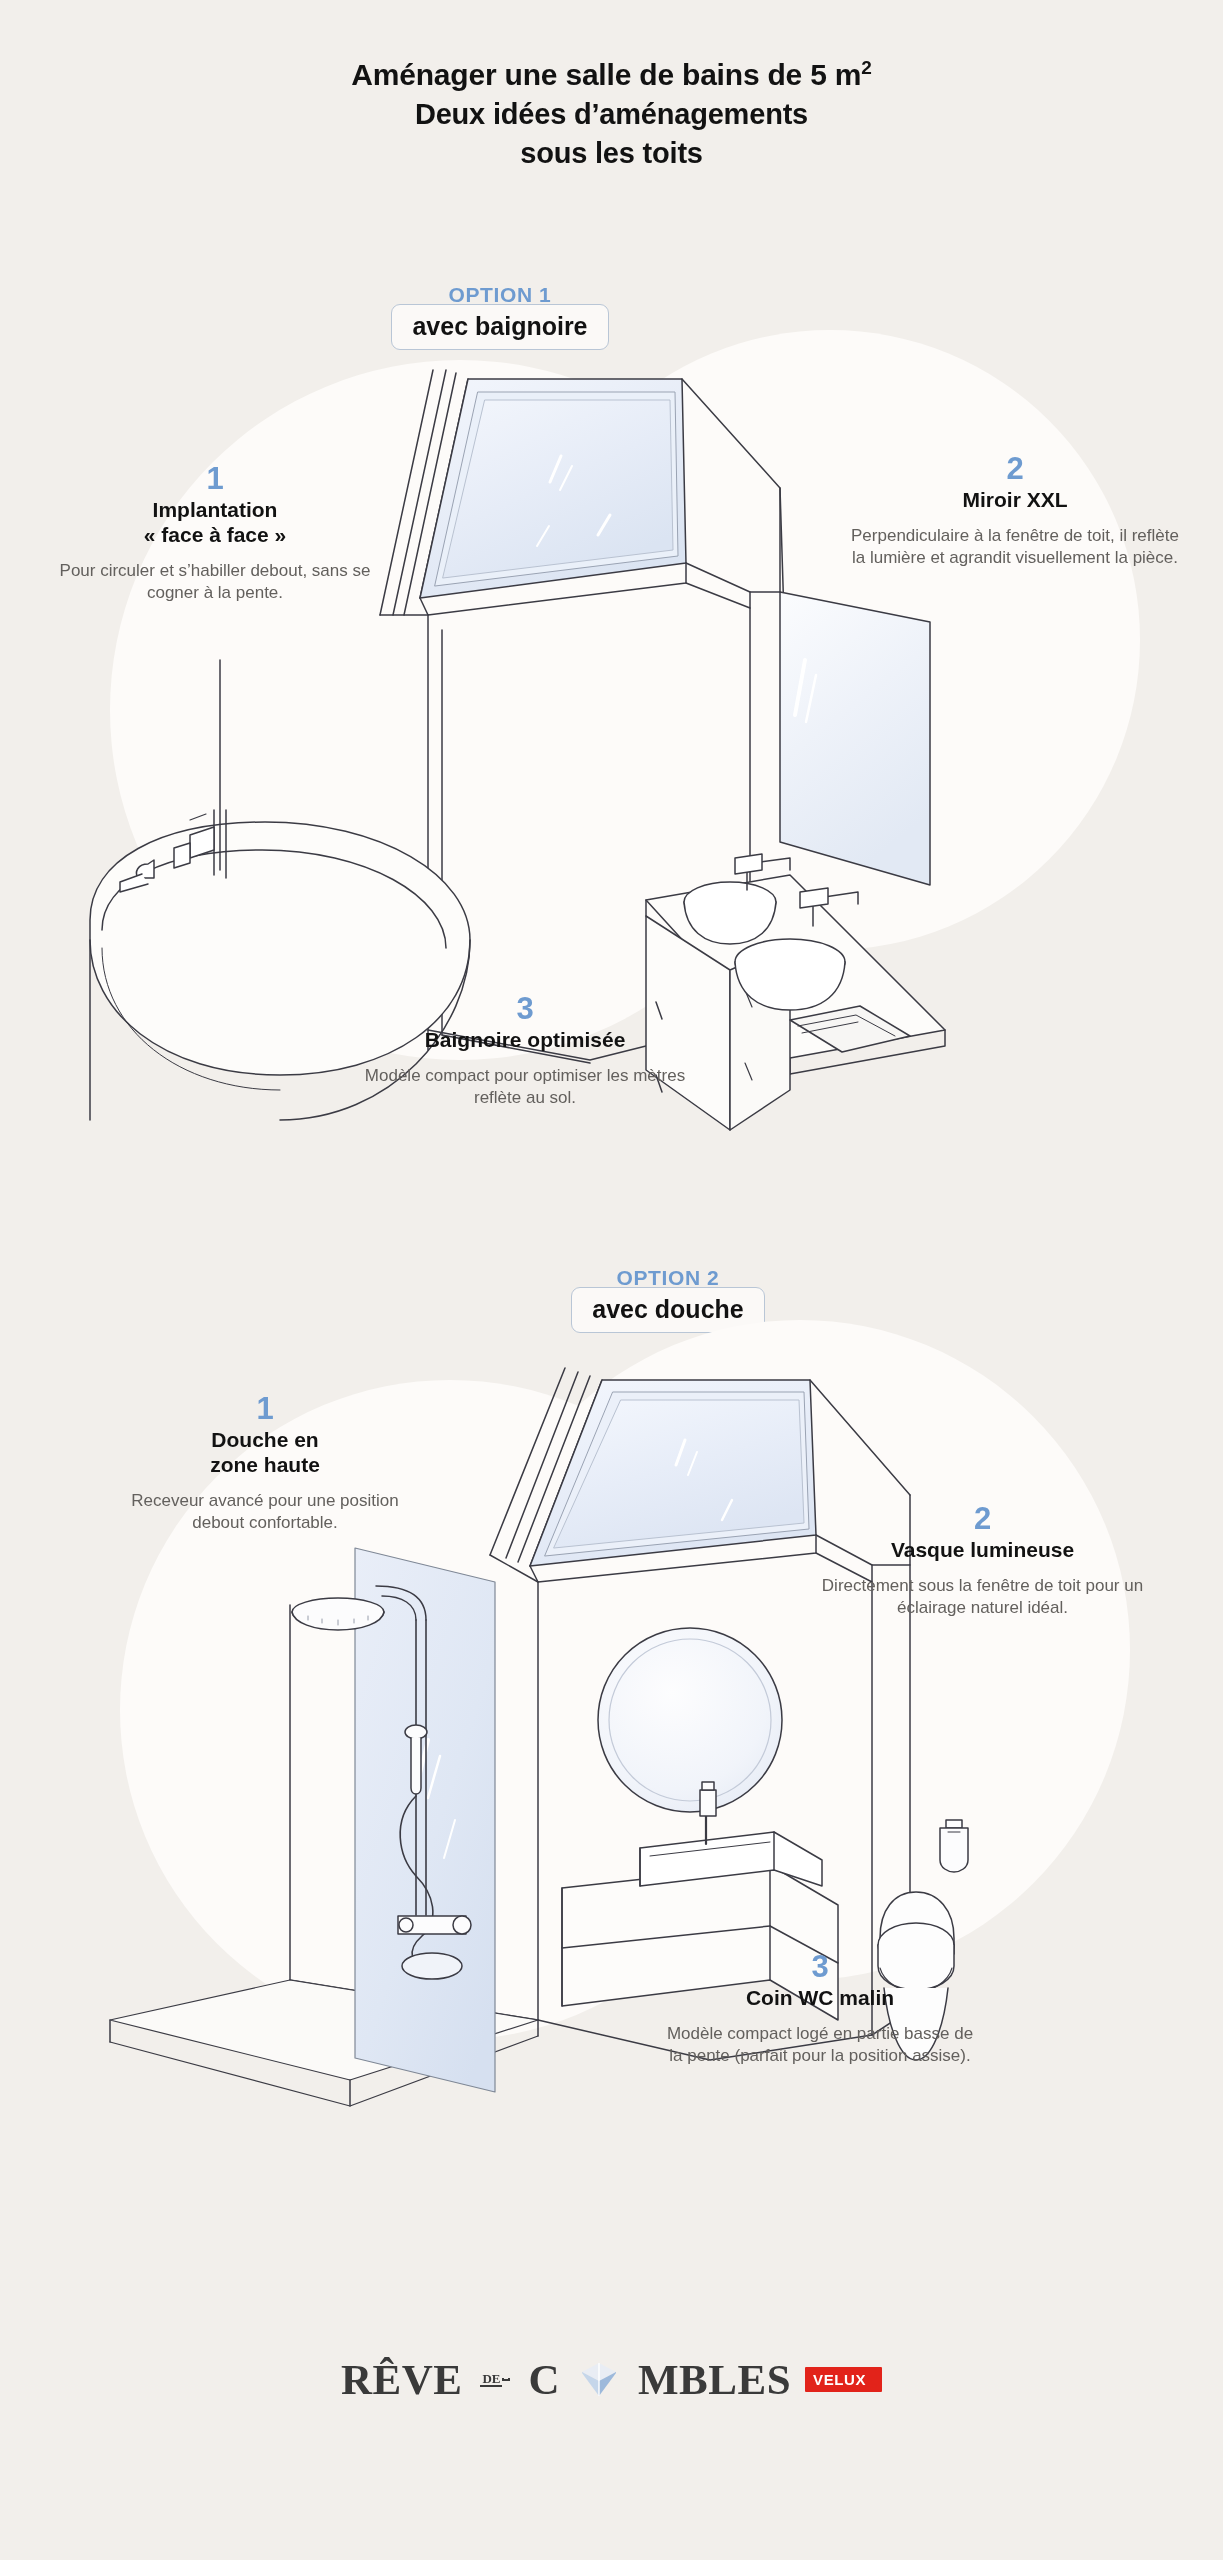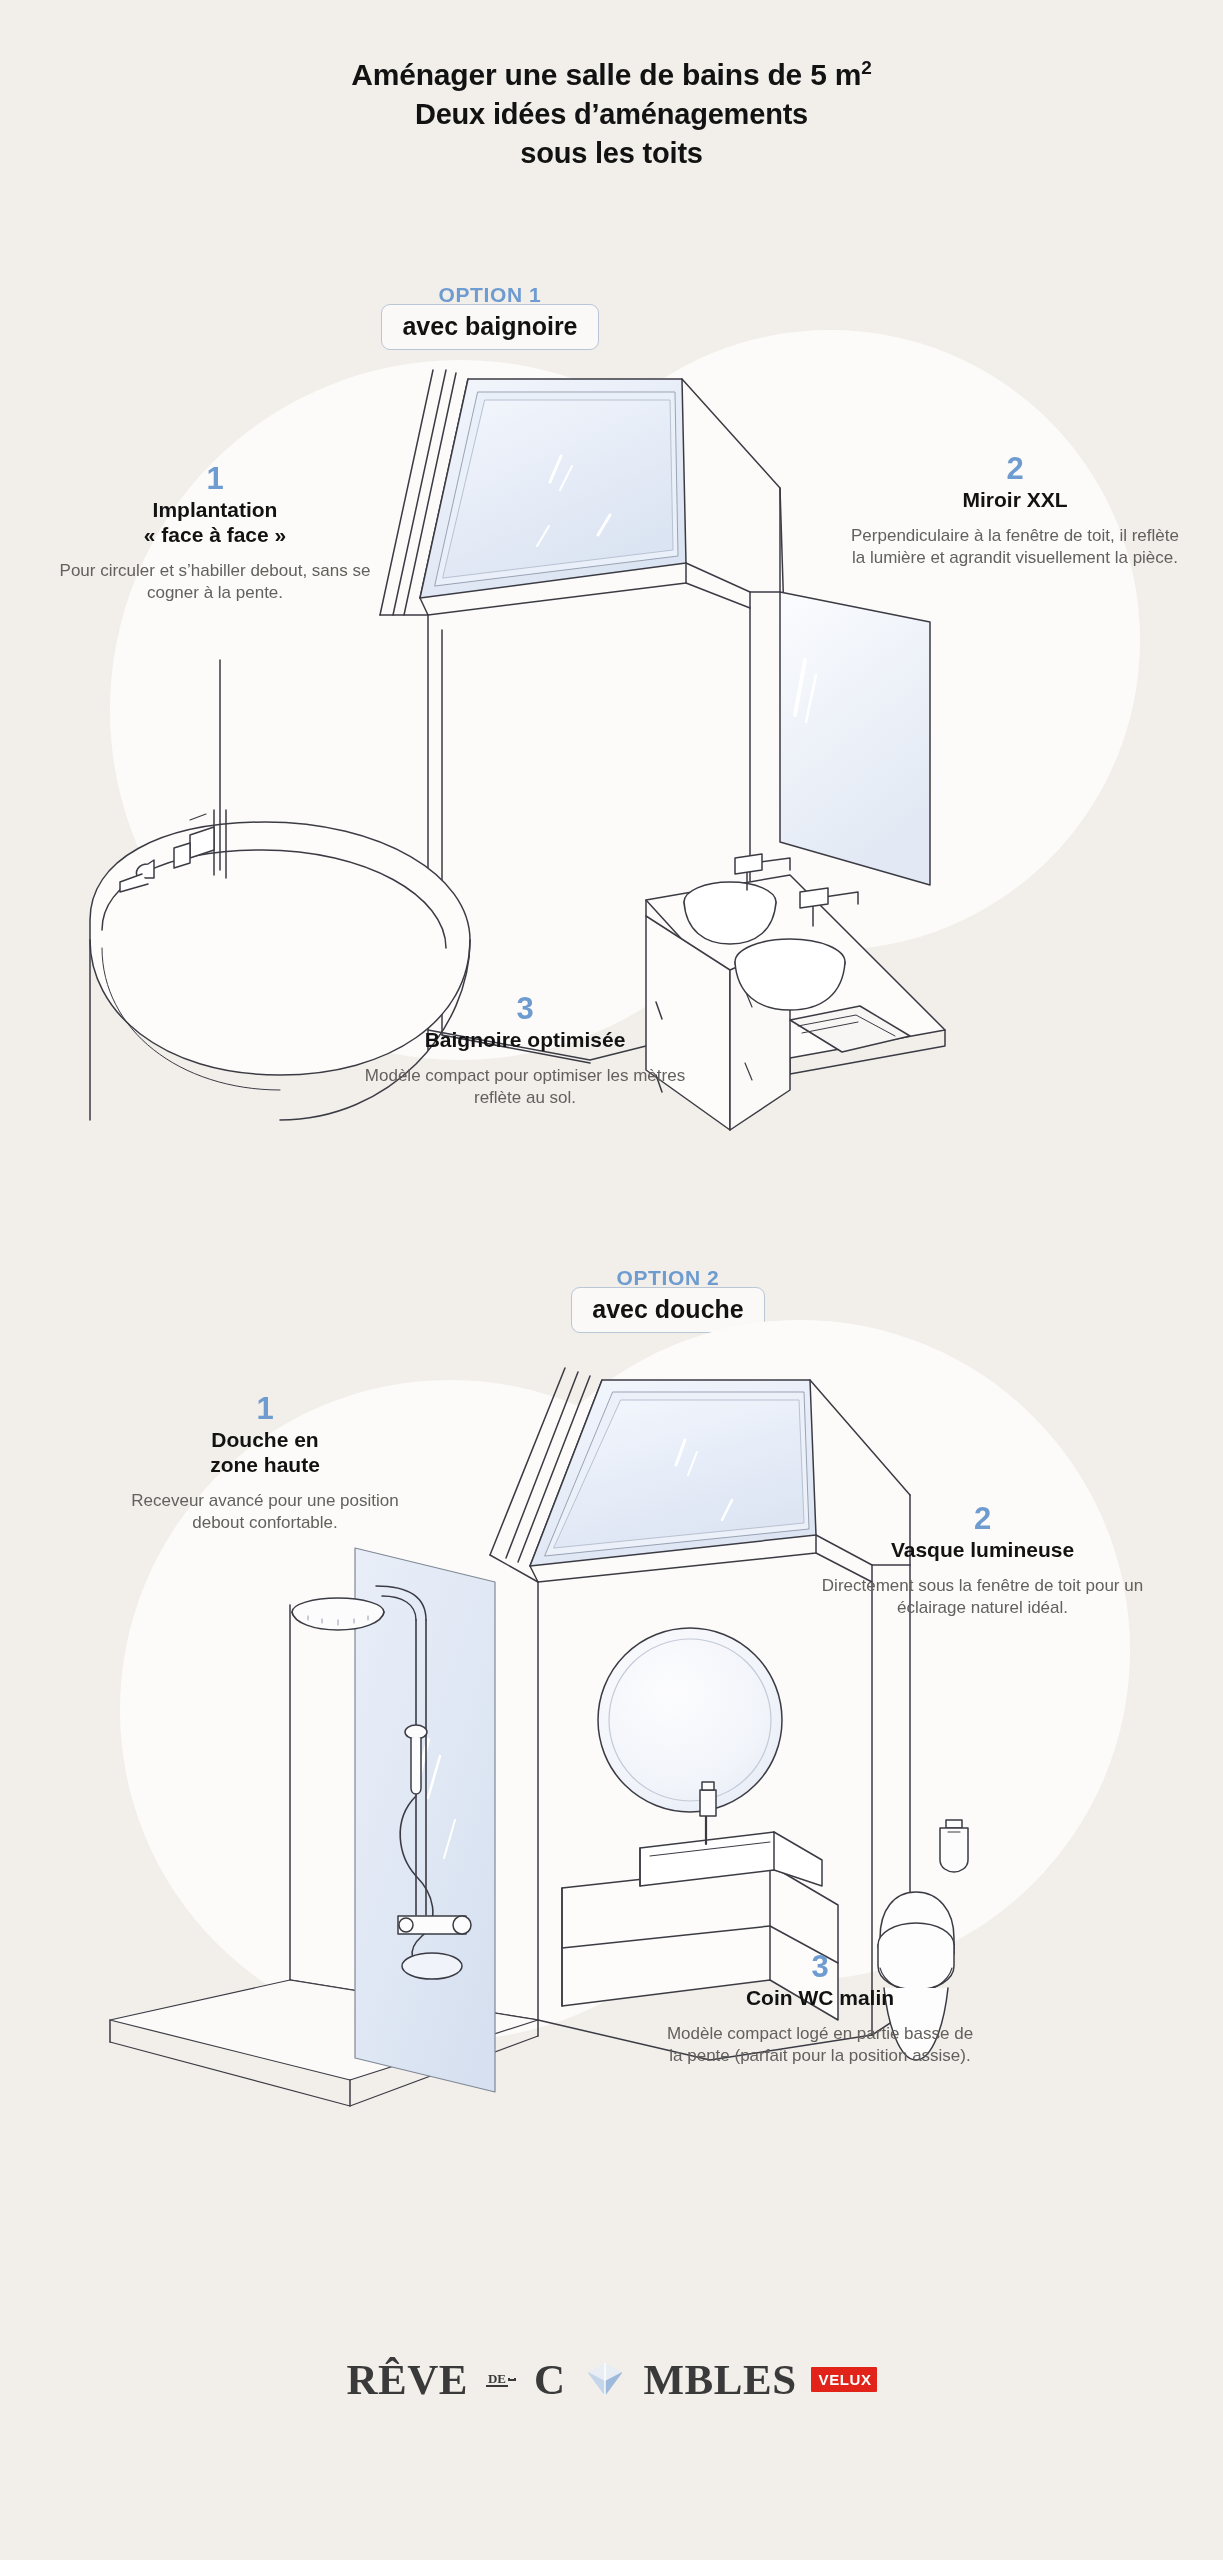--- a/index.html
+++ b/index.html
@@ -65,36 +65,36 @@
   }
   .logo-de {
     display:inline-flex; flex-direction:row; align-items:center;
     font-size:13px; line-height:11px; font-weight:bold; color:#3a3a3a;
     margin:0 3px; letter-spacing:0;
   }
   .logo-de span:first-child { border-bottom:2px solid #3a3a3a; padding:0 2px 1px 2px; }
   .logo-de span:last-child { border:2px solid #3a3a3a; border-top:none; padding:1px 2px 0 2px; }
   .velux-badge {
     background:#e2231a; color:#ffffff; font-size:15px; font-weight:bold;
-    letter-spacing:0.6px; padding:5px 5px 5px 8px; margin-left:14px;
+    letter-spacing:0.6px; padding:5px 16px 5px 8px; margin-left:14px;
     border-radius:1px; line-height:15px;
   }
 </style>
 </head>
 <body>
 
 <div class="page">
 
   <div class="title-block">
     <div class="title-line t1"><span>Aménager une salle de bains de 5 m</span><span class="sup">2</span></div>
     <div class="title-line t2">Deux idées d’aménagements</div>
     <div class="title-line t3">sous les toits</div>
   </div>
 
-  <div class="opt-head" style="left:320px; top:282px; width:340px;">
+  <div class="opt-head" style="left:330px; top:282px; width:340px;">
     <div class="opt-kicker">OPTION 1</div>
     <div class="opt-pill">avec baignoire</div>
   </div>
 
   <div class="scene" style="left:90px; top:330px; width:1000px; height:790px;">
     <div class="halo" style="left:20px; top:30px; width:700px; height:700px;"></div>
     <div class="halo" style="left:430px; top:0px; width:620px; height:620px;"></div>
 
     <svg width="1000" height="790" viewBox="0 0 1000 790">
       <g fill="none" stroke="#3b3b44" stroke-width="1.5" stroke-linejoin="round" stroke-linecap="round">

